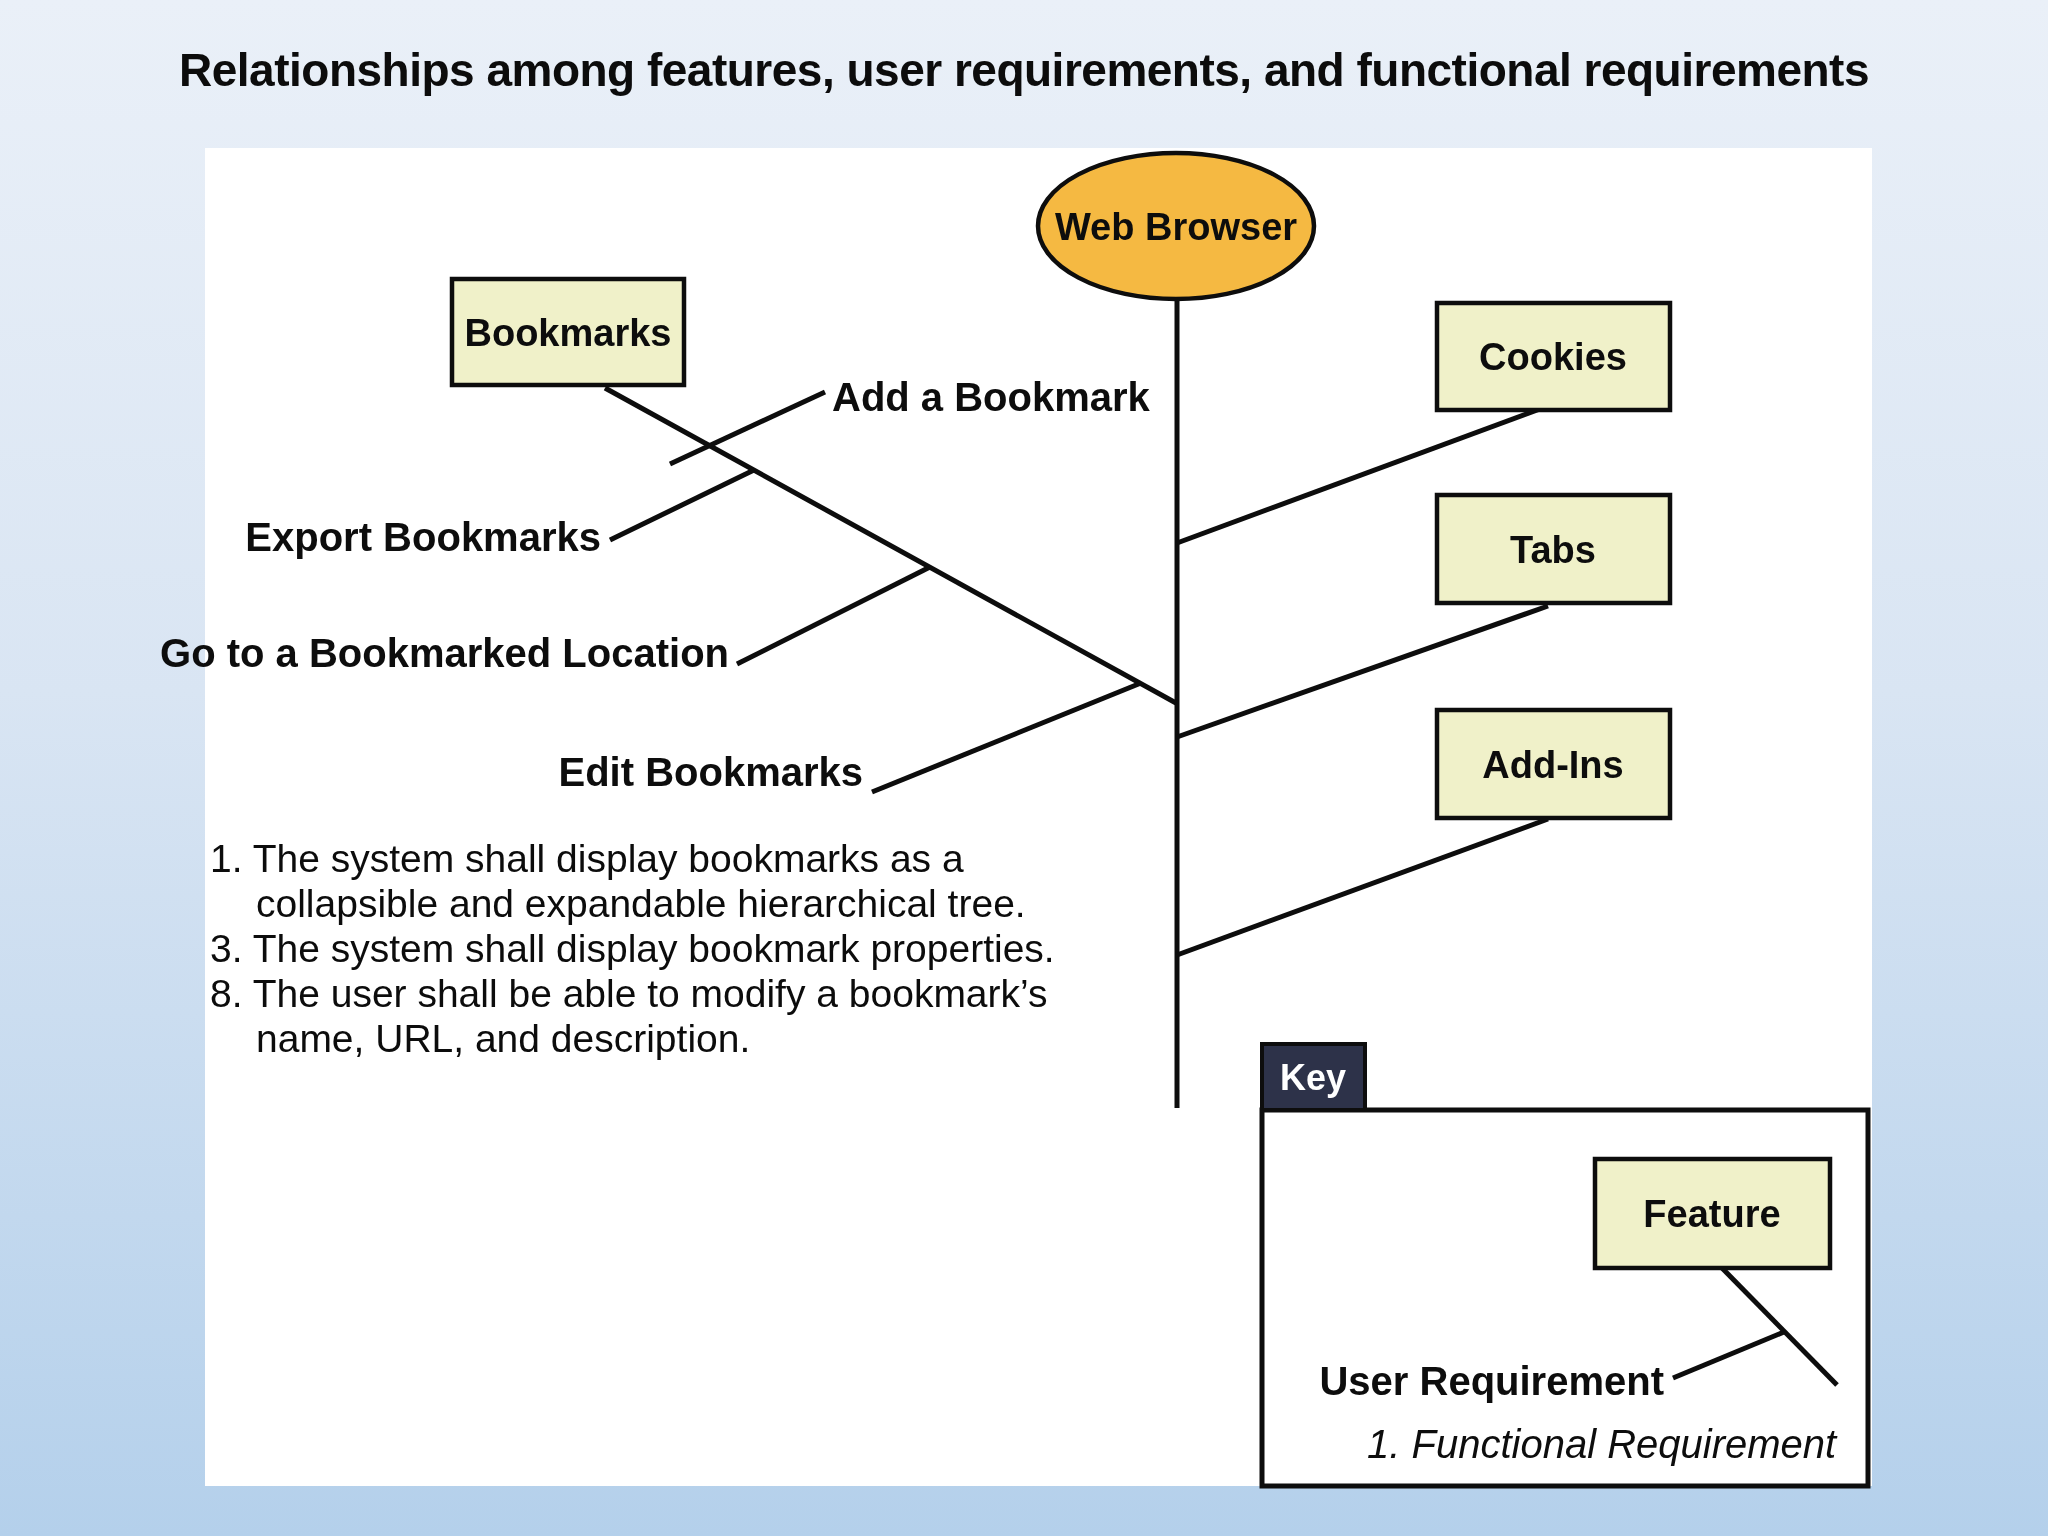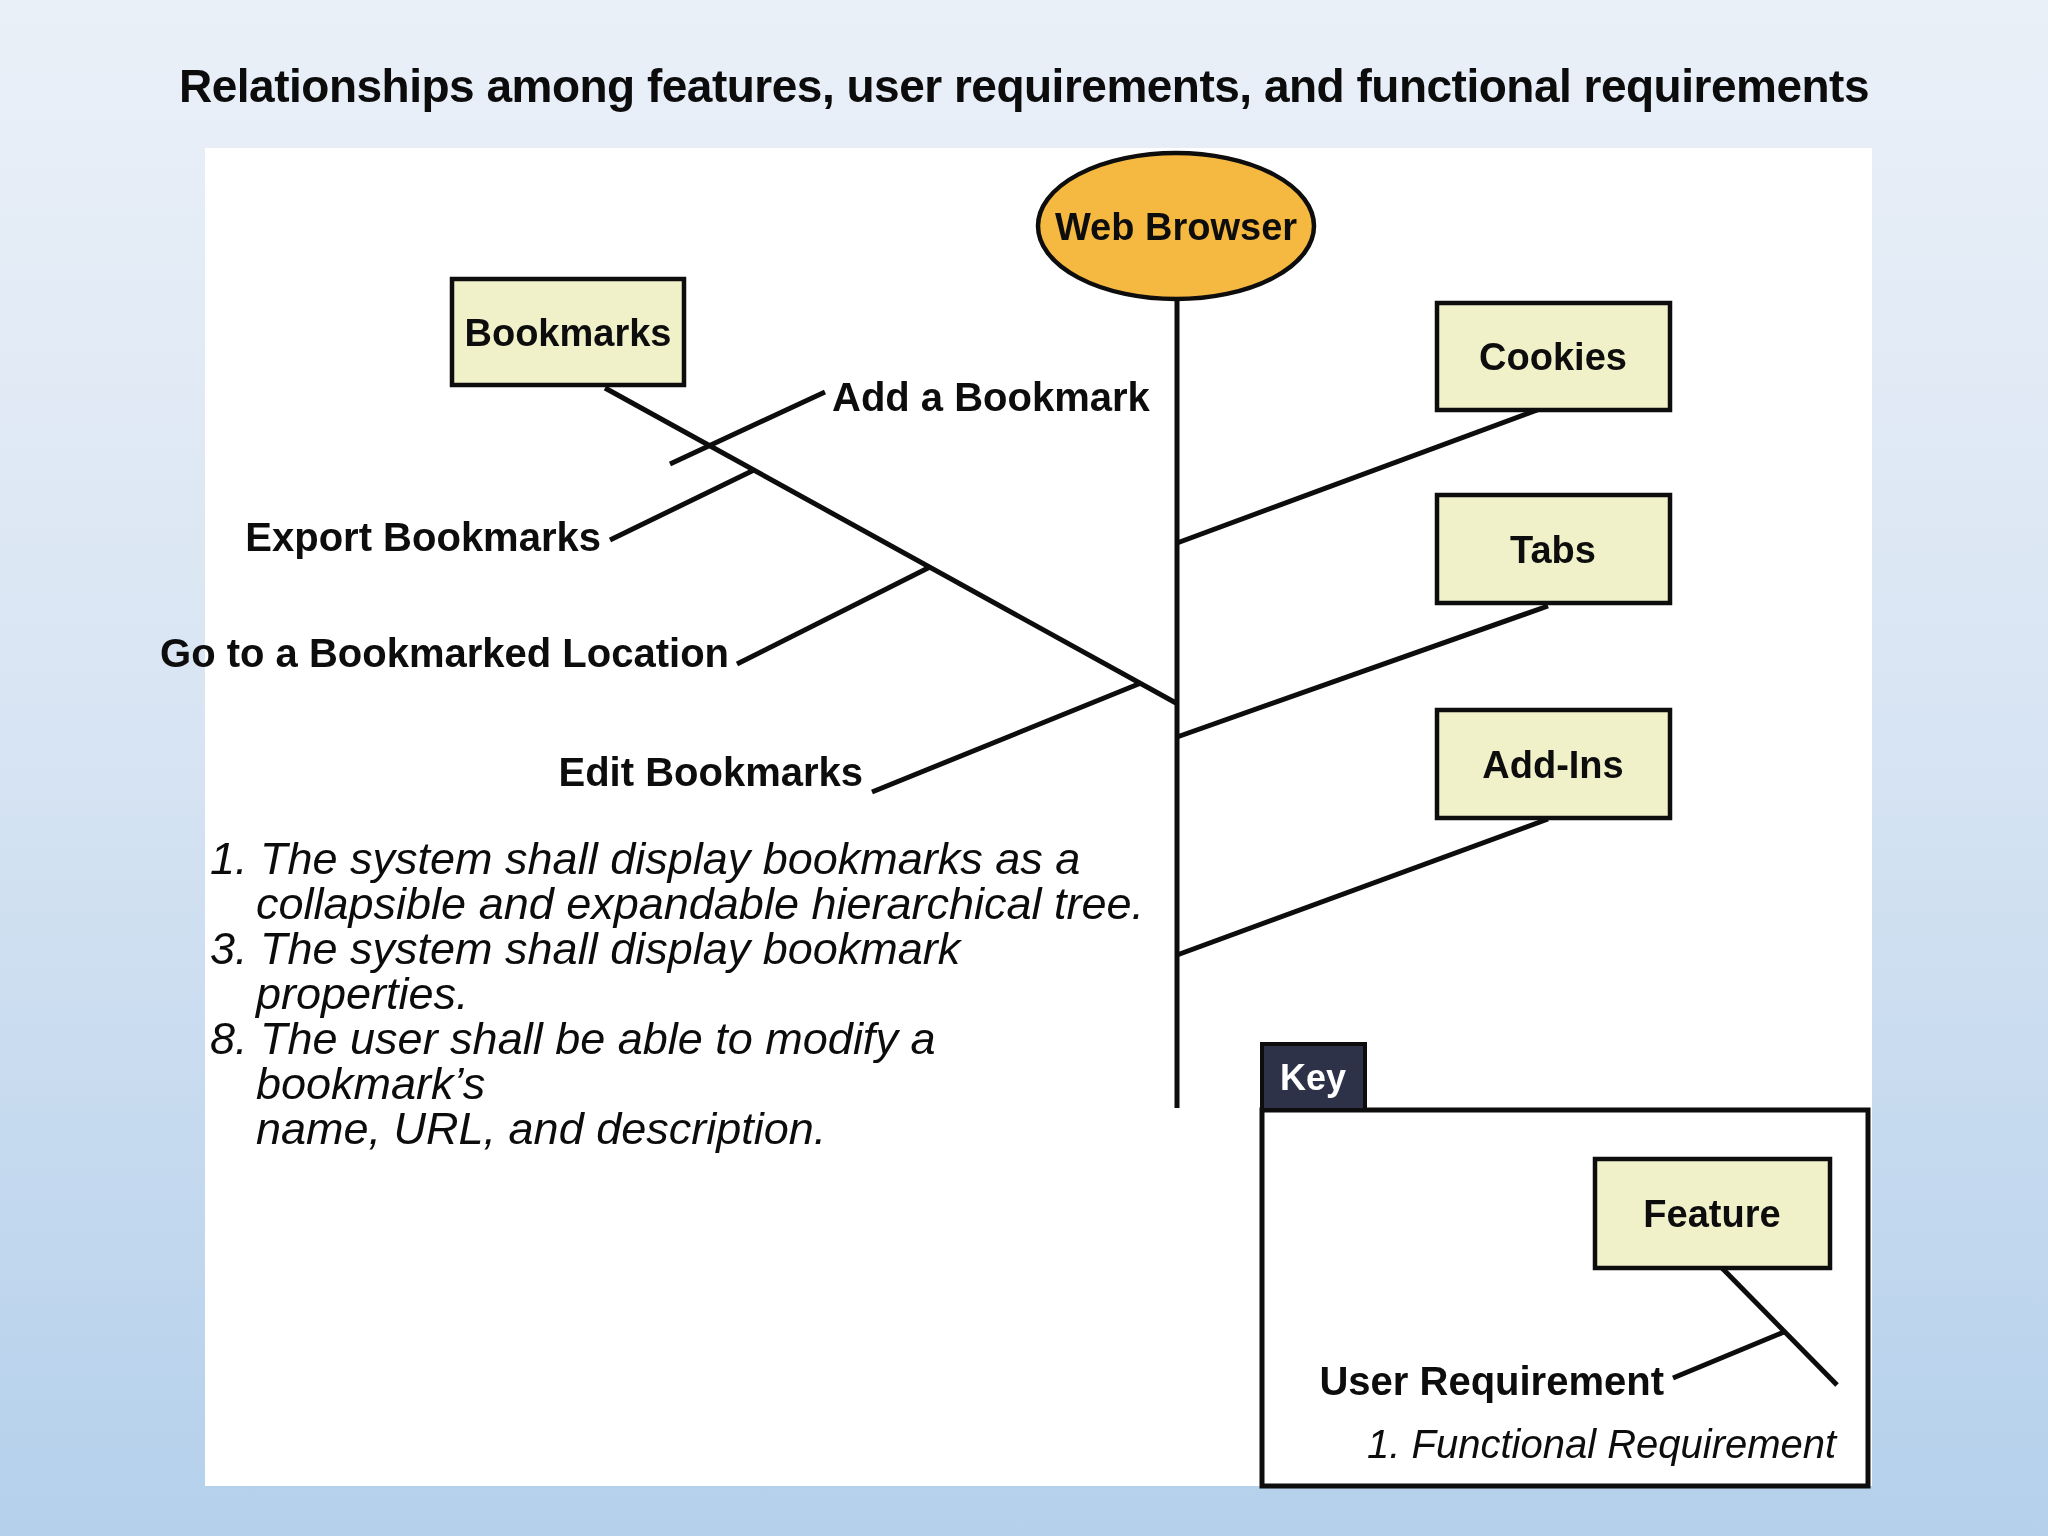--- a/index.html
+++ b/index.html
@@ -9,37 +9,36 @@
     background:linear-gradient(180deg,#EAF0F8 0%,#D9E5F3 45%,#B4D0EB 100%);
   }
   .panel{
     position:absolute;left:205px;top:148px;width:1667px;height:1338px;
     background:#FFFFFF;
   }
   .title{
     position:absolute;left:0;right:0;top:42px;text-align:center;
     font-size:46px;font-weight:700;letter-spacing:-0.5px;color:#0C0C0C;
     line-height:56px;
-    margin-top:16px;
   }
   svg.diagram{position:absolute;left:0;top:0;width:2048px;height:1536px;}
   .shape{fill:#F0F1C9;stroke:#0D0D0D;stroke-width:4.5px;}
   .root-shape{fill:#F5B942;stroke:#0D0D0D;stroke-width:4.5px;}
   .keytab{fill:#2D3249;stroke:#0D0D0D;stroke-width:4px;}
   .keypanel{fill:#FFFFFF;stroke:#0D0D0D;stroke-width:5px;}
   .ln{stroke:#0D0D0D;stroke-width:5px;fill:none;}
   text{fill:#0D0D0D;font-family:"Liberation Sans","DejaVu Sans",sans-serif;}
   .boxlabel{font-size:38px;font-weight:700;text-anchor:middle;}
   .branchlabel{font-size:40px;font-weight:700;}
   .anchor-end{text-anchor:end;}
   .keytitle{font-size:36px;font-weight:700;fill:#FFFFFF;text-anchor:middle;}
   .keyitalic{font-size:40px;font-style:italic;font-weight:400;}
   .fr-list{
     position:absolute;left:210px;top:836px;width:950px;
-    font-size:45px;font-style:italic;line-height:45px;color:#0C0C0C;
+    font-size:39px;line-height:45px;color:#0C0C0C;
   }
   .fr-item{padding-left:46px;text-indent:-46px;white-space:pre-line;}
 </style>
 </head>
 <body>
 
 <div class="panel"></div>
 
 <div class="title">Relationships among features, user requirements, and functional requirements</div>
 

